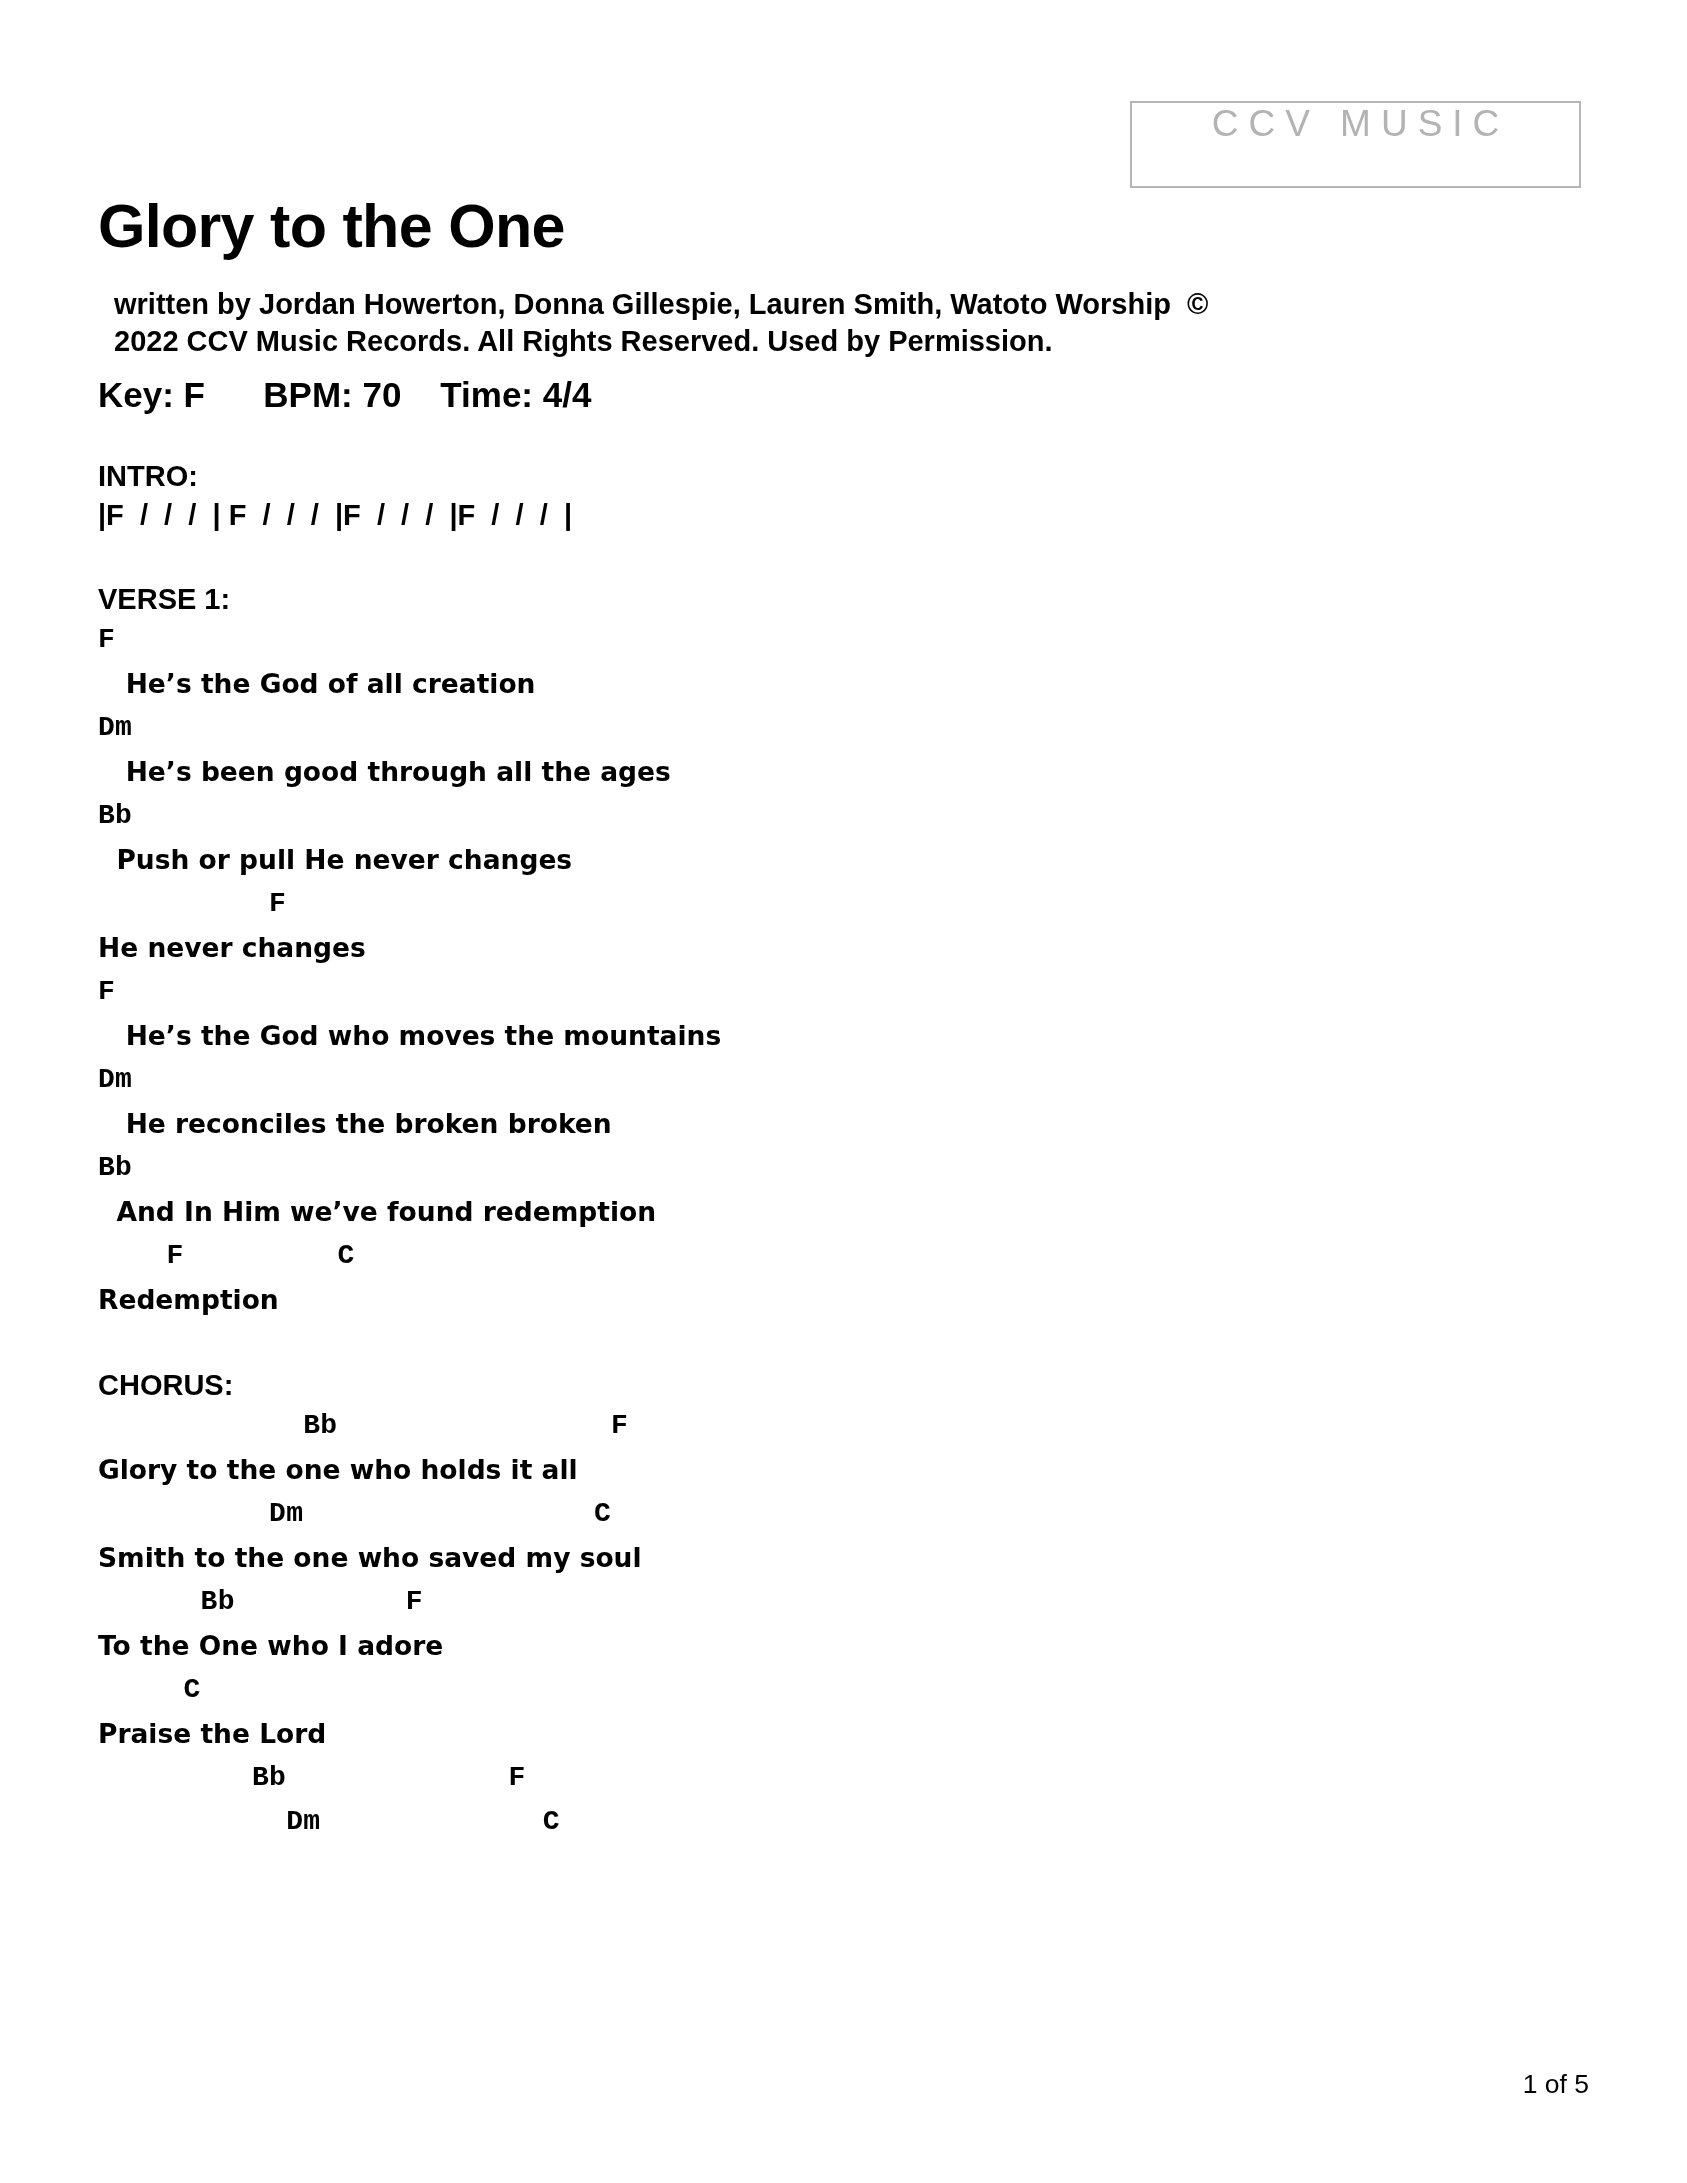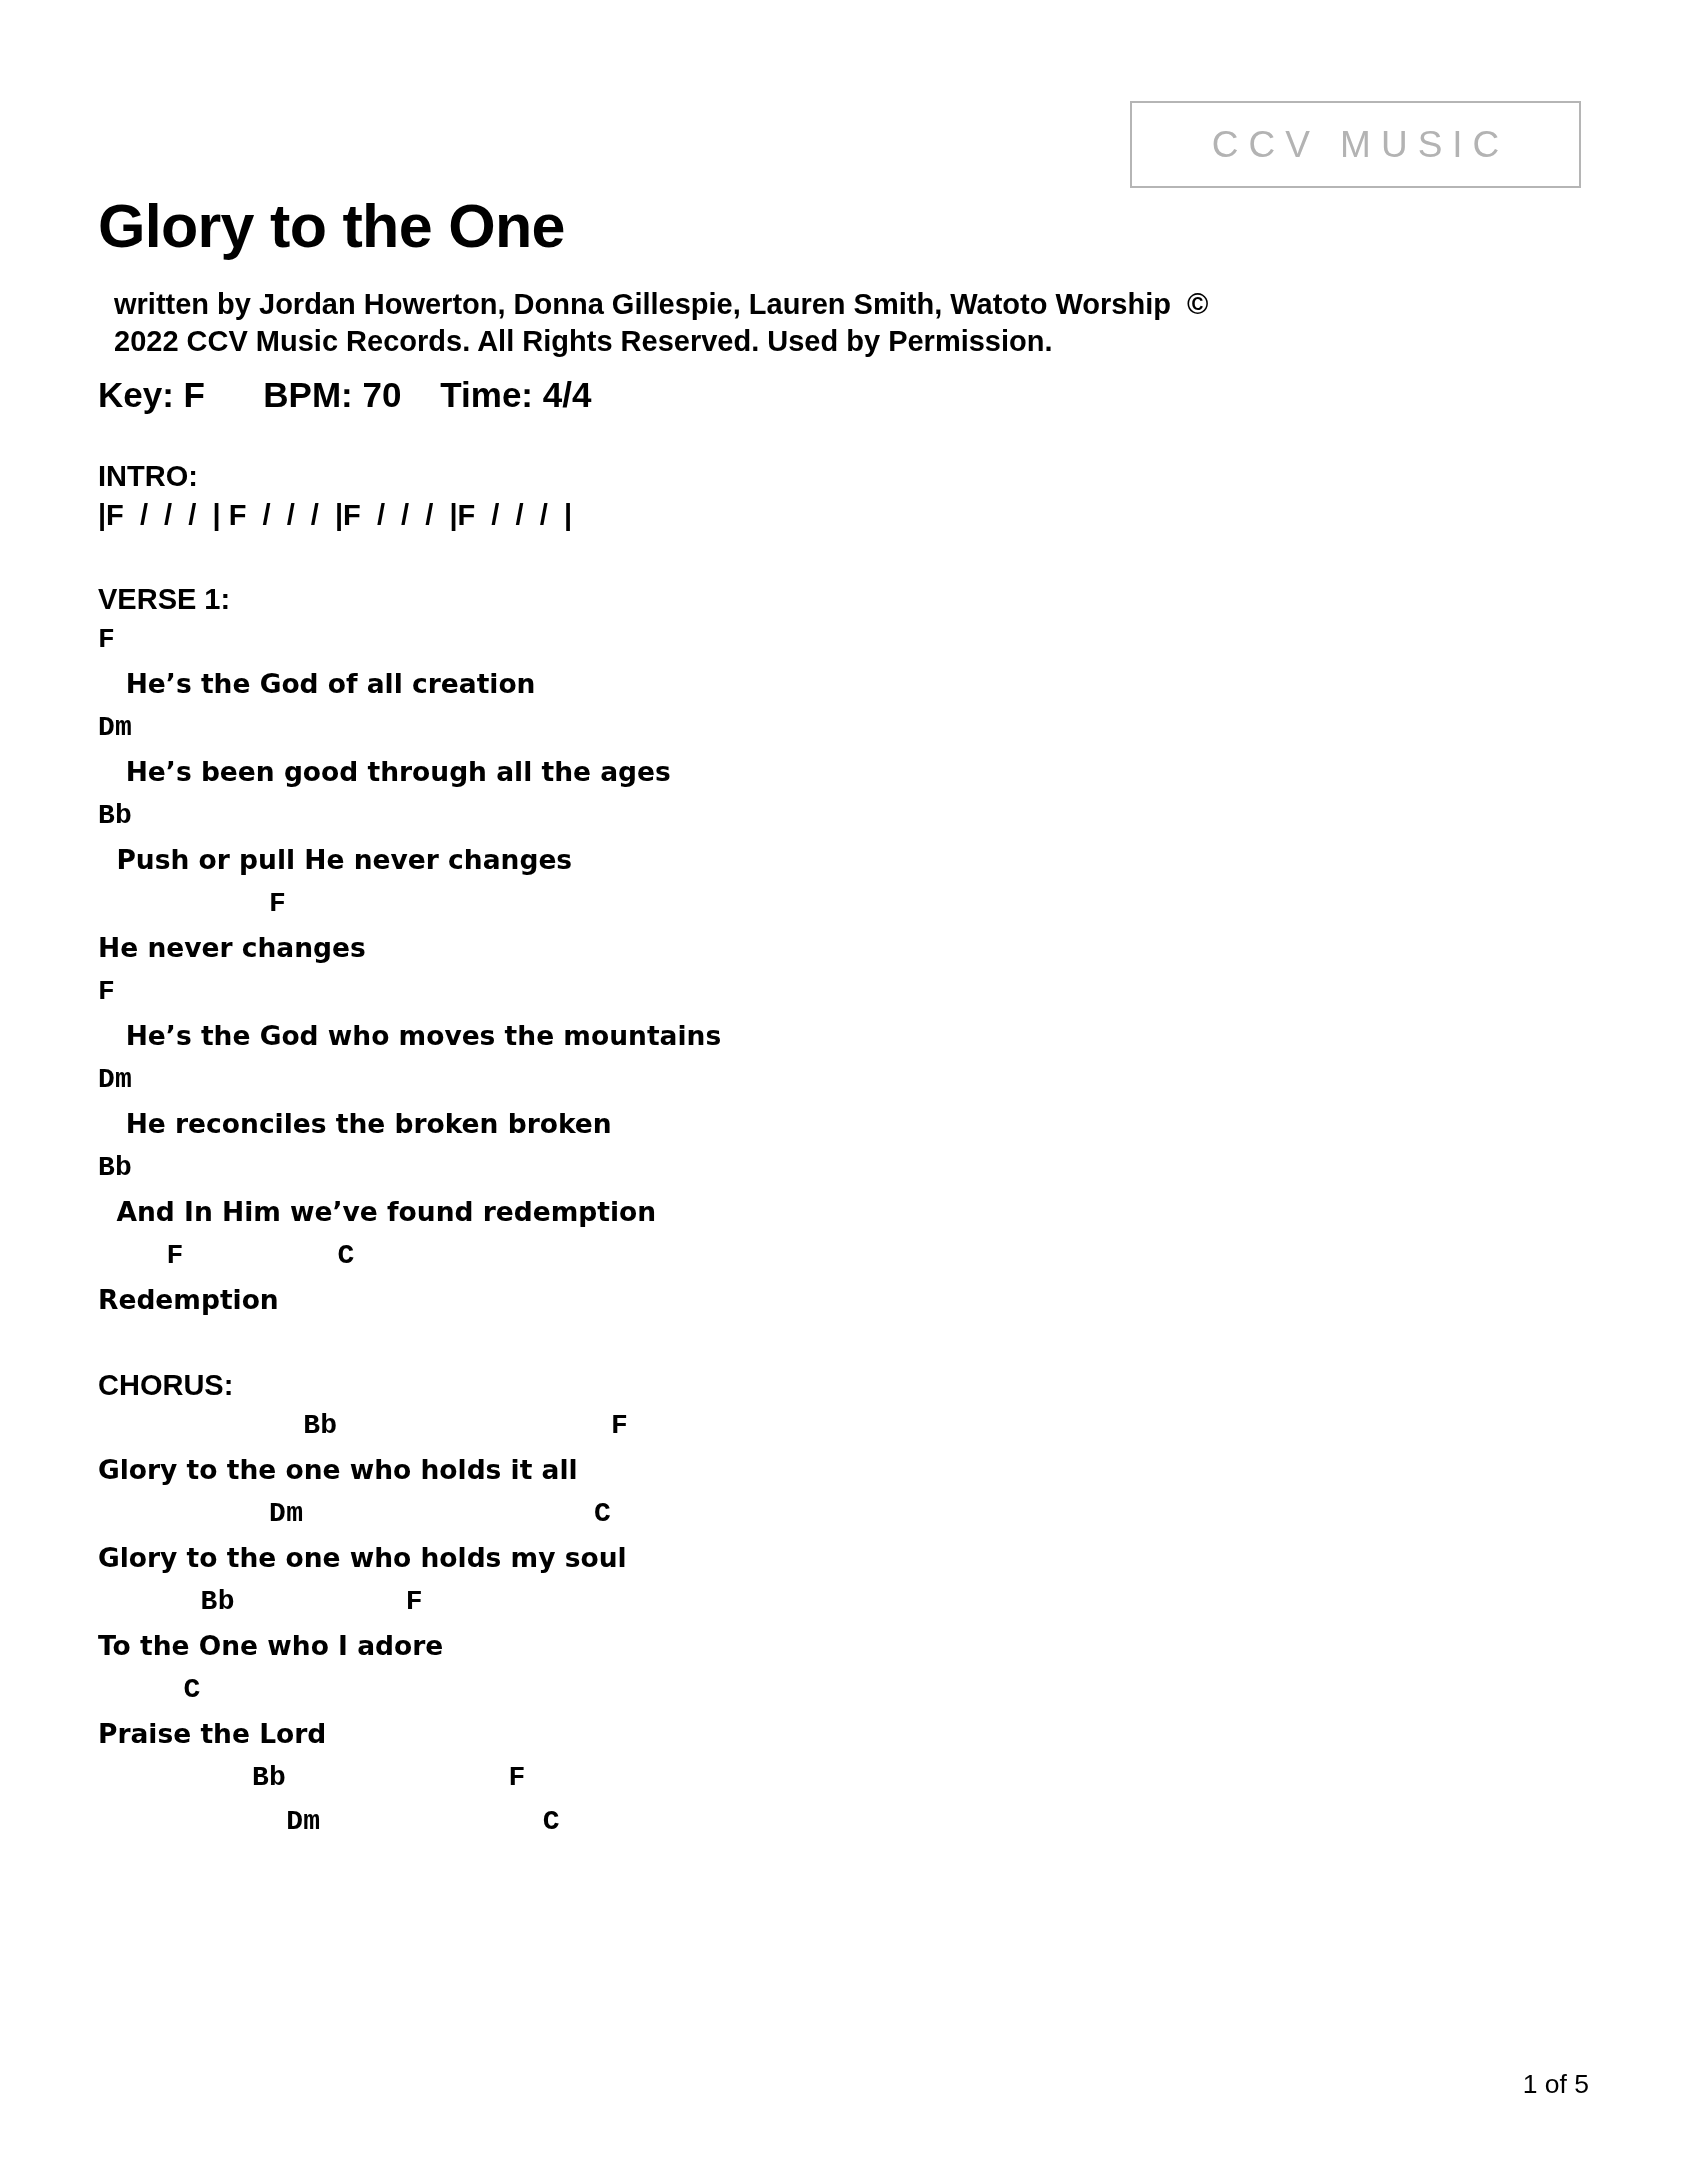--- a/index.html
+++ b/index.html
@@ -20,21 +20,20 @@
   
   .logo-box {
     position: absolute;
     left: 1130px;
     top: 101px;
     width: 451px;
     height: 87px;
     border: 2.6px solid #b5b5b5;
     box-sizing: border-box;
     display: flex;
-    align-items: center;
     justify-content: center;
   }
   .logo-text {
     font-family: "Liberation Sans", sans-serif;
     font-size: 37px;
     font-weight: 400;
     letter-spacing: 10px;
     color: #b3b3b3;
     padding-left: 10px;
     white-space: nowrap;
@@ -161,21 +160,21 @@
         <div class="chordline">Bb</div>
         <div class="lyricline">  And In Him we’ve found redemption</div>
         <div class="chordline">    F         C</div>
         <div class="lyricline">Redemption</div>
       </div>
       <div class="section">
         <div class="section-label">CHORUS:</div>
         <div class="chordline">            Bb                F</div>
         <div class="lyricline">Glory to the one who holds it all</div>
         <div class="chordline">          Dm                 C</div>
-        <div class="lyricline">Glory to the one who holds my soul</div>
+        <div class="lyricline">Smith to the one who saved my soul</div>
         <div class="chordline">      Bb          F</div>
         <div class="lyricline">To the One who I adore</div>
         <div class="chordline">     C</div>
         <div class="lyricline">Praise the Lord</div>
         <div class="chordline">         Bb             F</div>
         <div class="chordline">           Dm             C</div>
       </div>
     </div>
 
 </div>

